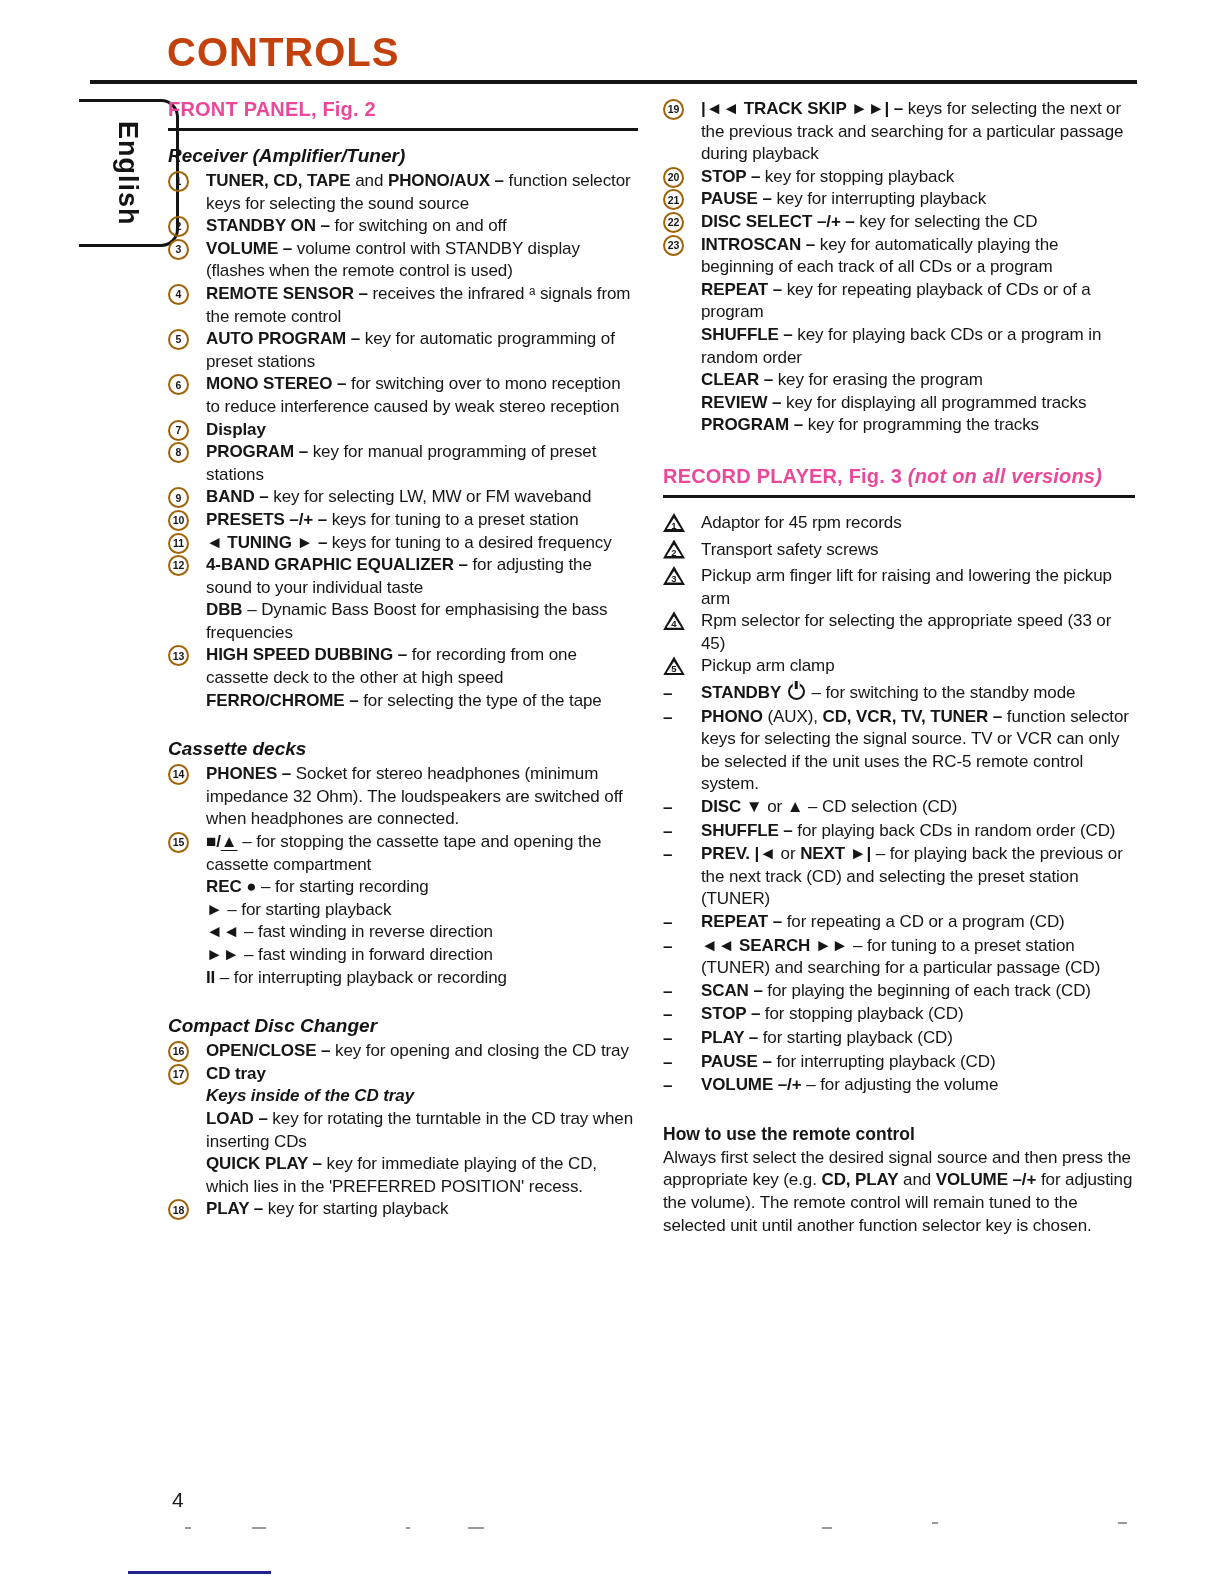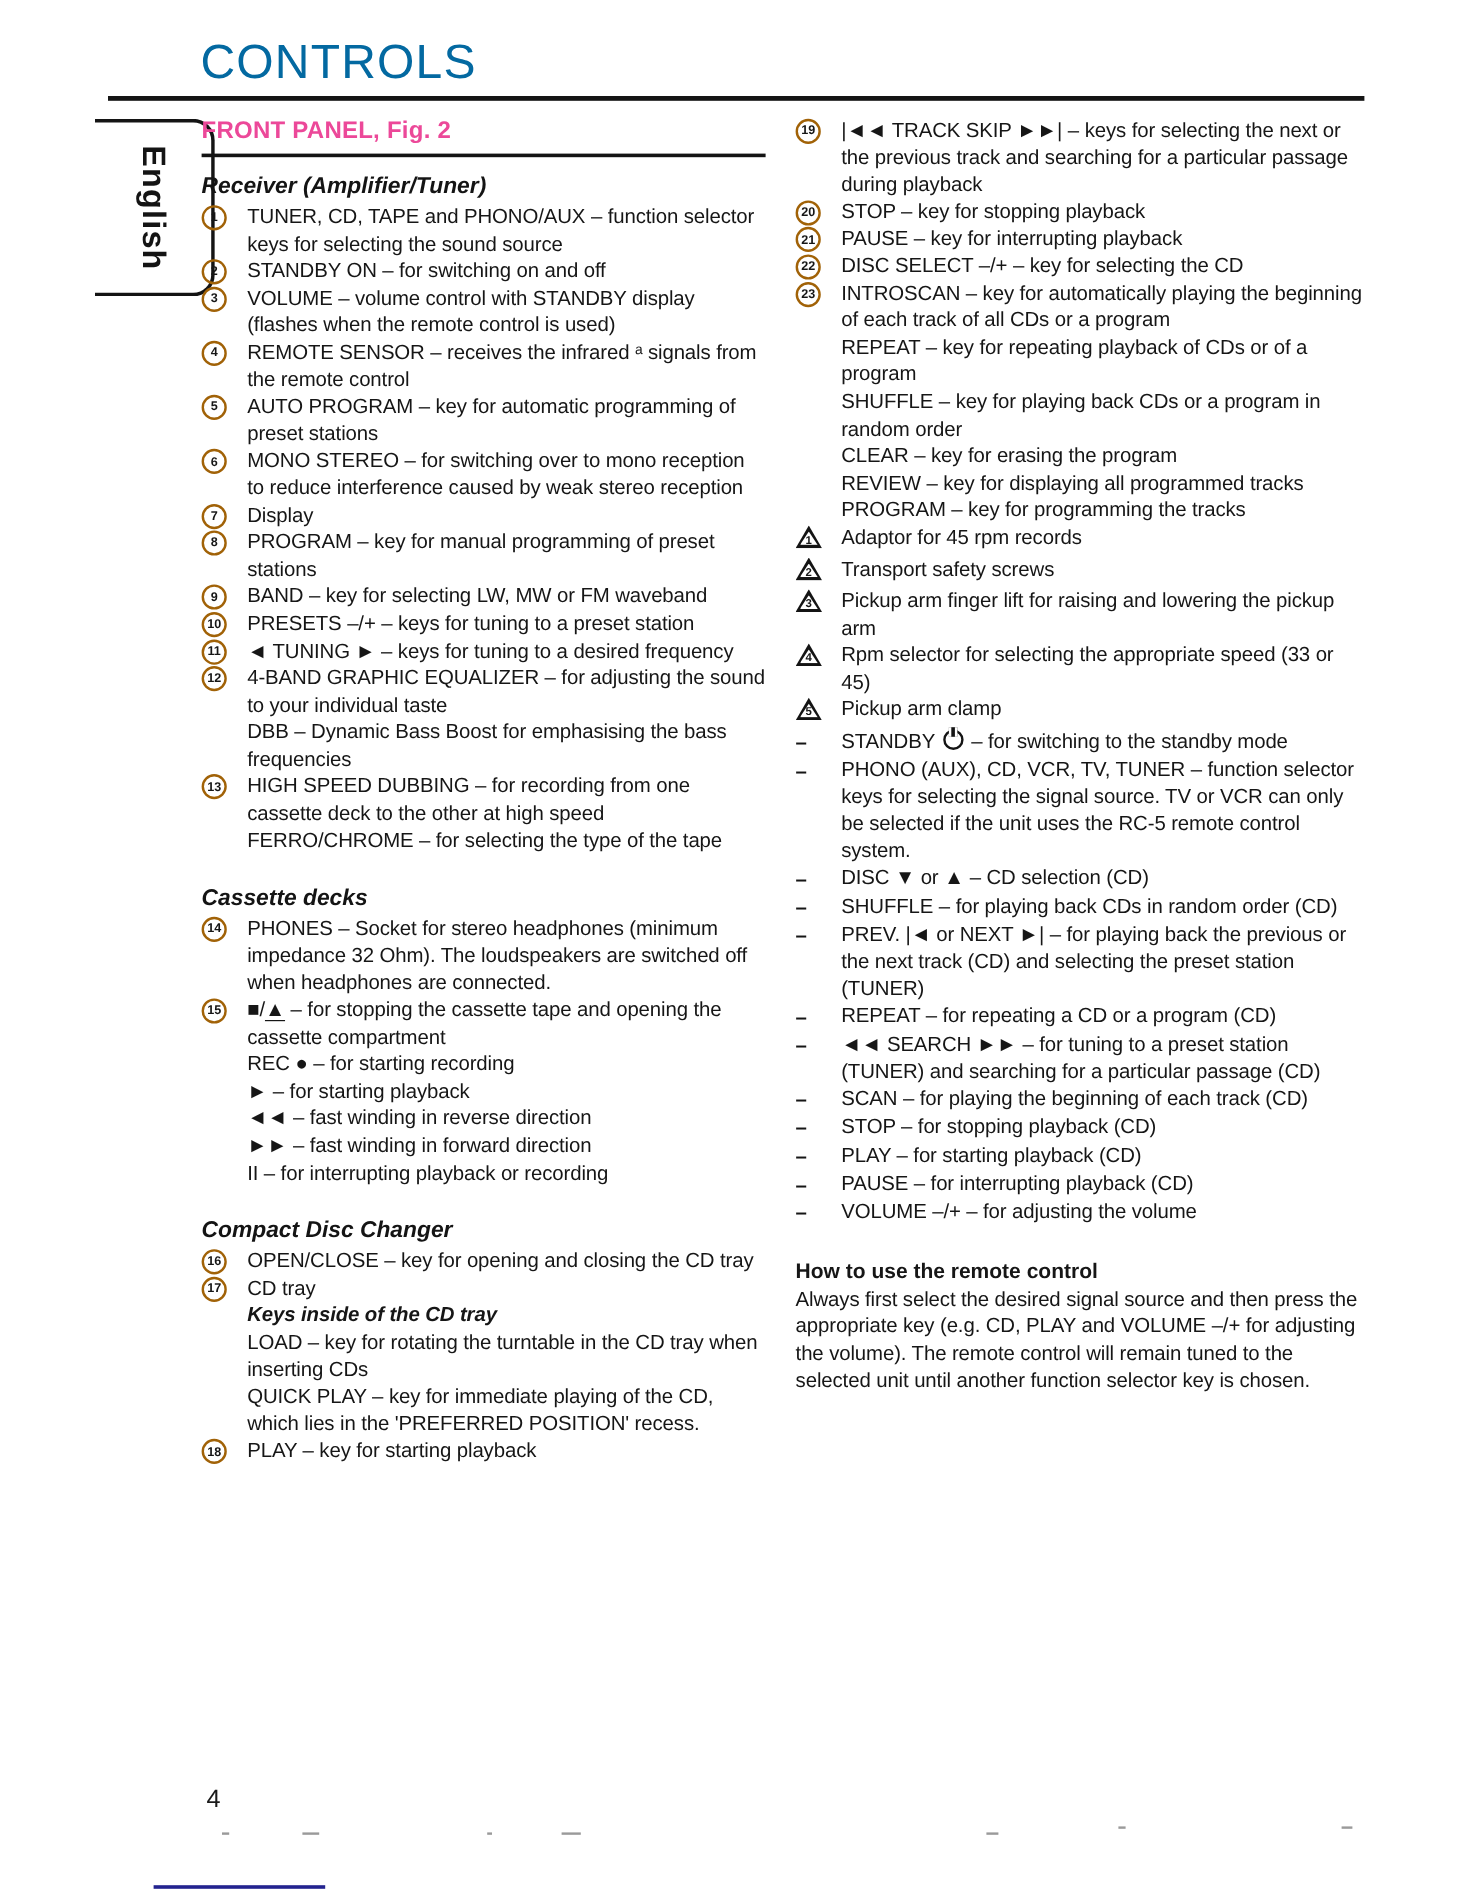--- a/index.html
+++ b/index.html
@@ -6,21 +6,21 @@
   body {
     width:1224px; height:1584px; background:#ffffff;
     font-family:"Liberation Sans", sans-serif; color:#161616;
     position:relative; overflow:hidden;
   }
   .page { position:absolute; inset:0; }
 
   
   .title {
     position:absolute; left:167px; top:30px; margin:0;
-    font-size:40px; font-weight:normal; letter-spacing:1px; color:#0369a1;
+    font-size:40px; font-weight:bold; letter-spacing:1px; color:#c2410c;
   }
   .title-rule { position:absolute; left:90px; top:80px; width:1047px; height:4px; background:#151515; }
 
   
   .lang-tab {
     position:absolute; left:79px; top:99px; width:100px; height:148px;
     border:3px solid #141414; border-left:none; border-radius:0 18px 18px 0;
     display:flex; align-items:center; justify-content:center; box-sizing:border-box;
   }
   .lang-tab span {
@@ -42,21 +42,21 @@
 
   .subhead {
     font-size:19px; font-weight:bold; font-style:italic;
     margin:26px 0 3px 0; color:#141414;
   }
   .subhead.first { margin-top:9px;font-style:italic; }
 
   .item { display:flex; gap:10px; margin:0; font-size:17px; line-height:22.6px; }
   .item .mk { flex:0 0 28px; padding-top:1px; }
   .txt { margin:0; flex:1; letter-spacing:-0.1px; }
-  b { font-weight:normal; }
+  b { font-weight:bold; }
   .bi { font-weight:bold; font-style:italic; }
 
   .circ {
     display:flex; align-items:center; justify-content:center;
     width:21px; height:21px; box-sizing:border-box;
     border:2px solid #a16207; border-radius:50%;
     font-size:10.5px; font-weight:bold;
   }
 
   .tri { position:relative; display:inline-block; width:22px; height:19px; }
@@ -250,20 +250,24 @@
           <p class="txt"><b>DISC SELECT –/+ –</b> key for selecting the CD</p>
         </div>
         <div class="item">
           <span class="mk">
             <span class="circ">23</span>
           </span>
           <p class="txt"><b>INTROSCAN –</b> key for automatically playing the beginning of each track of all CDs or a program<br><b>REPEAT –</b> key for repeating playback of CDs or of a program<br><b>SHUFFLE –</b> key for playing back CDs or a program in random order<br><b>CLEAR –</b> key for erasing the program<br><b>REVIEW –</b> key for displaying all programmed tracks<br><b>PROGRAM –</b> key for programming the tracks</p>
         </div>
       </div>
 
+    <h2 class="colhead gap">
+      <span>RECORD PLAYER, Fig. 3</span>
+      <i class="hn">(not on all versions)</i>
+    </h2>
     <div id="rp-list">
         <div class="item">
           <span class="mk"><span class="tri"><i>1</i></span></span>
           <p class="txt">Adaptor for 45 rpm records</p>
         </div>
         <div class="item">
           <span class="mk"><span class="tri"><i>2</i></span></span>
           <p class="txt">Transport safety screws</p>
         </div>
         <div class="item">

